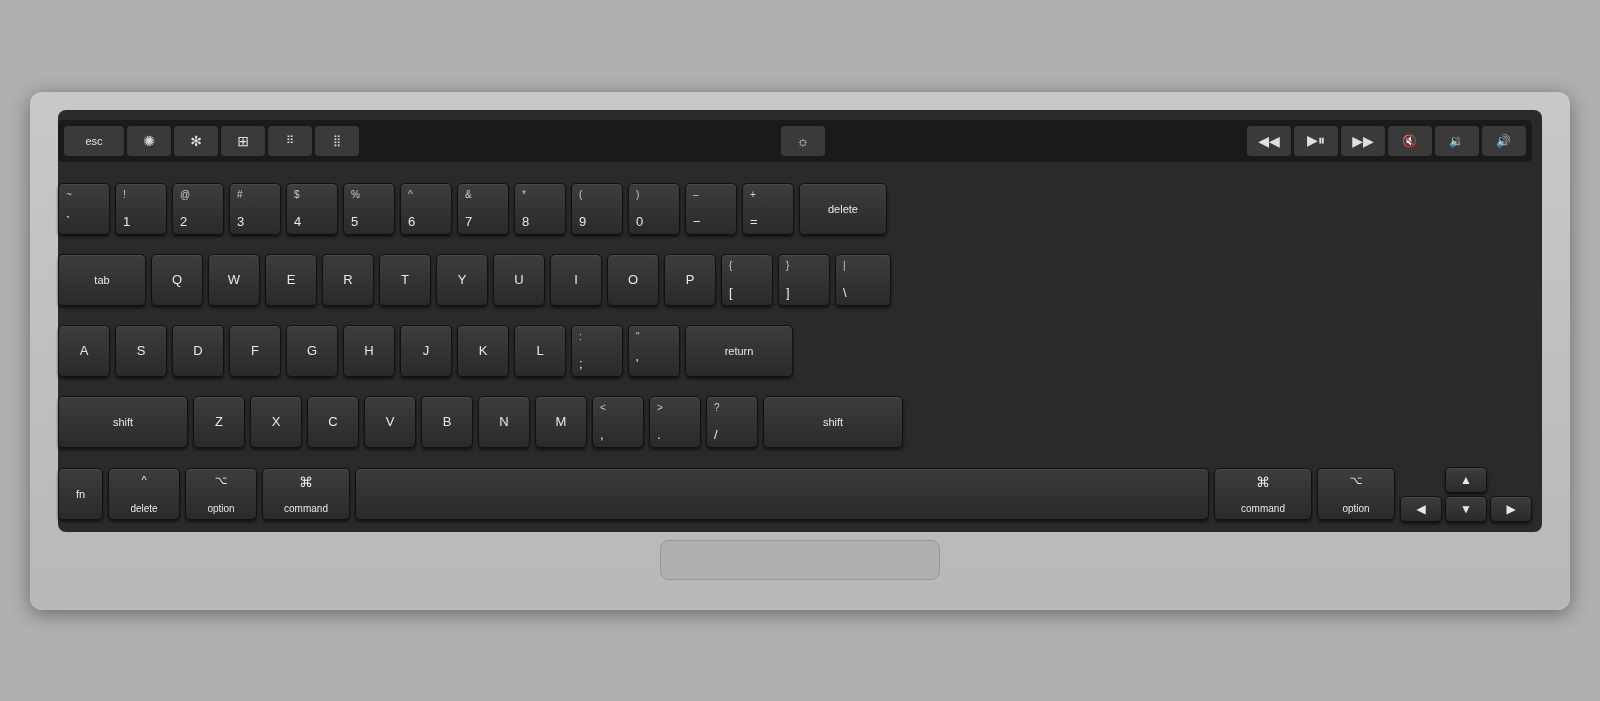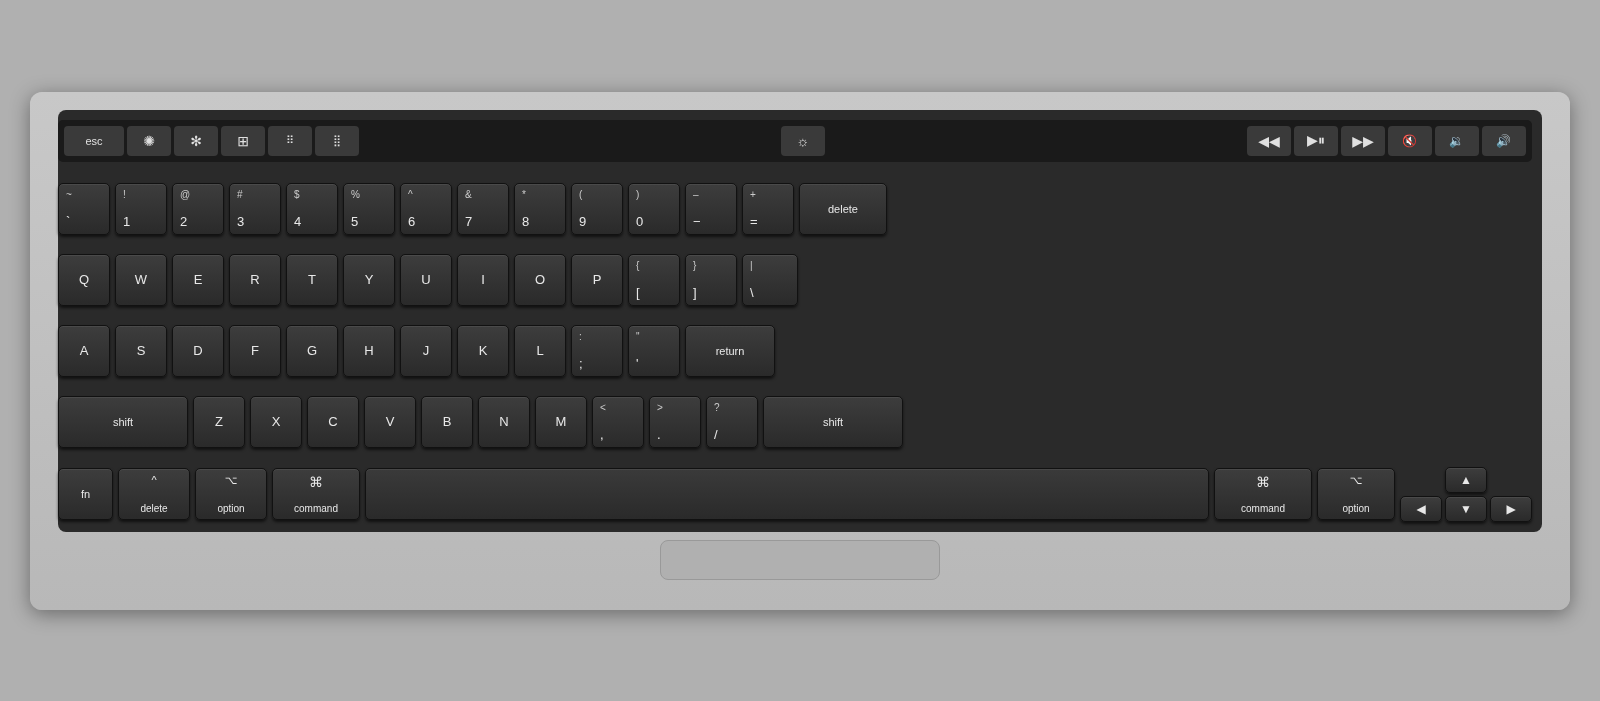--- a/index.html
+++ b/index.html
@@ -97,23 +97,23 @@
       font-size: 13px;
       font-weight: 400;
     }
 
     
     .w1 { width: 52px; flex-shrink: 0; }
     .w-tab { width: 88px; flex-shrink: 0; }
     .w-caps { width: 98px; flex-shrink: 0; }
     .w-shift-l { width: 130px; flex-shrink: 0; }
     .w-shift-r { width: 140px; flex-shrink: 0; }
-    .w-return { width: 90px; flex-shrink: 0; }
+    .w-return { width: 108px; flex-shrink: 0; }
     .w-delete { width: 88px; flex-shrink: 0; }
-    .w-fn { width: 55px; flex-shrink: 0; }
+    .w-fn { width: 45px; flex-shrink: 0; }
     .w-ctrl { width: 72px; flex-shrink: 0; }
     .w-opt { width: 72px; flex-shrink: 0; }
     .w-cmd { width: 88px; flex-shrink: 0; }
     .w-space { flex: 1; }
     .w-cmd-r { width: 98px; flex-shrink: 0; }
     .w-opt-r { width: 78px; flex-shrink: 0; }
     .w-arrow { width: 42px; flex-shrink: 0; }
     .w-pipe { width: 56px; flex-shrink: 0; }
 
     .key-center {
@@ -211,20 +211,23 @@
       <div class="key w1">
         <span class="top-char">+</span>
         <span class="main-char">=</span>
       </div>
       <div class="key w-delete key-center">
         <span class="key-big-label">delete</span>
       </div>
     </div>
 
     <div class="key-row">
+      <div class="key w-tab key-center">
+        <span class="key-big-label">tab</span>
+      </div>
       <div class="key w1 key-center">
           <span class="main-char">Q</span>
         </div>
       <div class="key w1 key-center">
           <span class="main-char">W</span>
         </div>
       <div class="key w1 key-center">
           <span class="main-char">E</span>
         </div>
       <div class="key w1 key-center">

